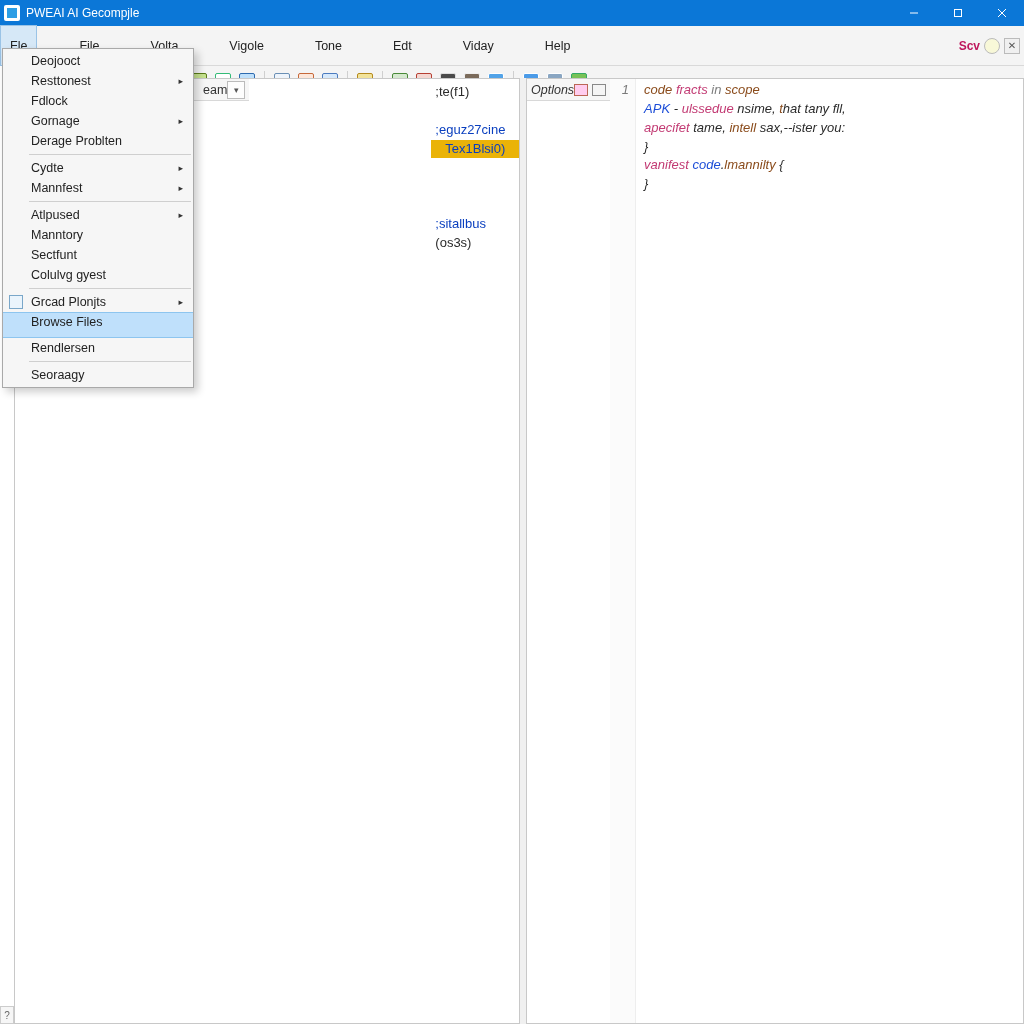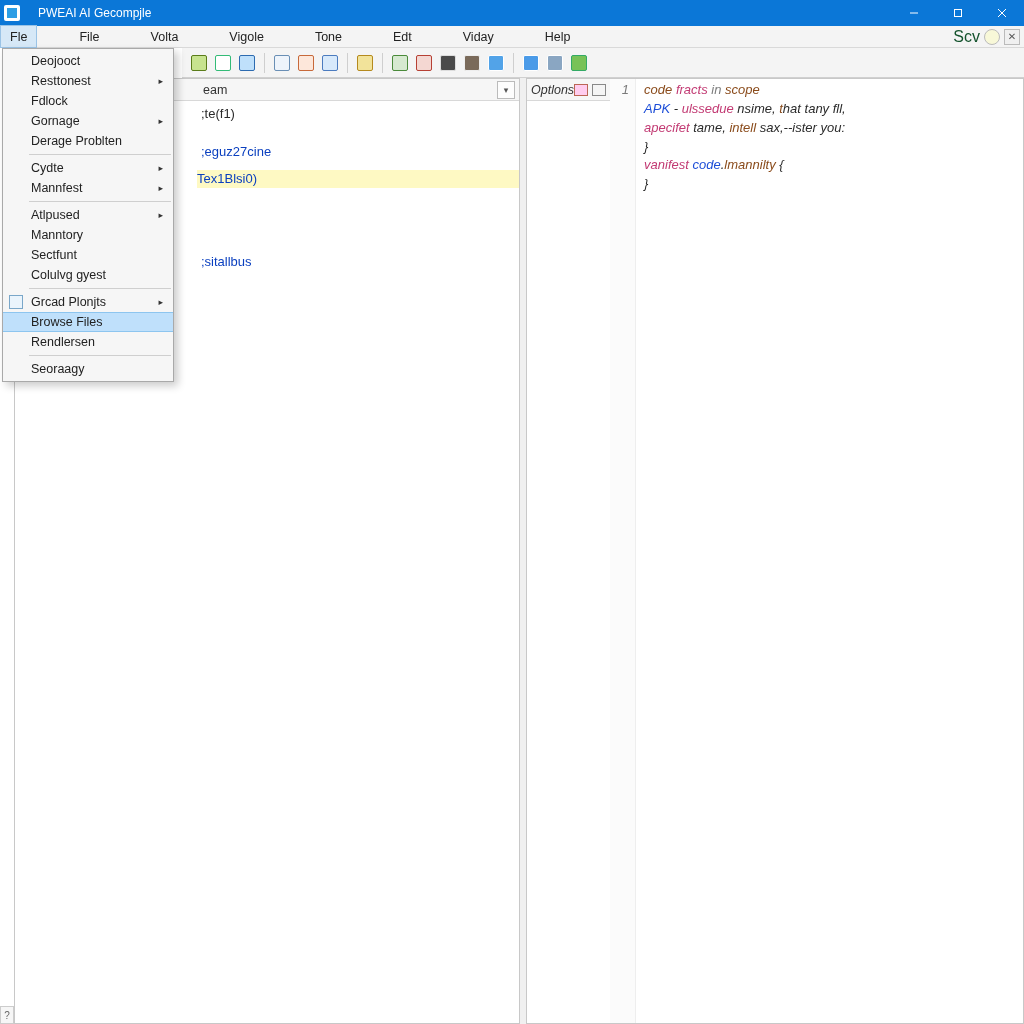--- a/index.html
+++ b/index.html
@@ -3,49 +3,49 @@
 <meta charset="utf-8">
 <style>
 * { margin: 0; padding: 0; box-sizing: border-box; font-family: "Segoe UI", Tahoma, Arial, sans-serif; }
 html, body { width: 1024px; height: 1024px; overflow: hidden; background: #fff; }
 
 
 .titlebar {
   height: 26px; background: #0b77d7; color: #fff; display: flex;
   align-items: center; justify-content: space-between; font-size: 12px;
 }
-.titlebar .left { display: flex; align-items: center; gap: 18px; padding-left: 4px; }
+.titlebar .left { display: flex; align-items: center; gap: 6px; padding-left: 4px; }
 .titlebar .app-icon { width: 16px; height: 16px; background: #fff; border-radius: 2px; position: relative; }
 .titlebar .app-icon::after { content:""; position:absolute; inset:3px; background:#2d9ee5; }
 .titlebar .controls { display: flex; }
 .titlebar .ctl { width: 44px; height: 26px; display:flex; align-items:center; justify-content:center; color:#fff; }
 .ctl svg { width:10px; height:10px; }
 
 
 .menubar {
-  height: 22px; background: #f4f4f4; border-bottom: 1px solid #d9d9d9;
+  height: 40px; background: #f4f4f4; border-bottom: 1px solid #d9d9d9;
   display: flex; align-items: stretch; font-size: 12.5px; color: #222;
   position: relative;
 }
 .menuitem { padding: 0 9px; display:flex; align-items:center; cursor:default;margin-left:33px; }
 .menuitem.active { background: #d6e8f7; border: 1px solid #9ac3e6; margin:-1px 0; }
 .menubar .spacer { flex:1; }
 .menubar .right-tools { display:flex; align-items:center; gap:4px; padding-right:4px; }
-.menubar .right-tools .txt { font-size:16px; color:#14532d; }
+.menubar .right-tools .txt { font-size:12px; color:#be185d;font-weight:bold; }
 .menubar .right-tools .chip { width:16px; height:16px; border:1px solid #bbb; border-radius:8px; background:#f8f8d8; }
 .menubar .right-tools .xbtn { width:16px; height:16px; border:1px solid #bbb; display:flex; align-items:center; justify-content:center; font-size:10px; color:#555; background:#f0f0f0;}
 
 
 .dropdown {
-  position: absolute; top: 48px; left: 2px; width: 172px;
+  position: absolute; top: 48px; left: 2px; width: 192px;
   background: #f6f6f6; border: 1px solid #a9a9a9; box-shadow: 4px 4px 8px rgba(0,0,0,.2);
   font-size: 12.5px; color: #222; z-index: 100; padding: 2px 0;
 }
 .dd-item { position:relative; padding: 3px 28px 3px 28px; white-space: nowrap; display:flex; align-items:center; }
-.dd-item.sel { background: #bfe0fb; border-top:1px solid #8dc5ef; border-bottom:1px solid #8dc5ef; padding-top:2px; padding-bottom:2px; }
+.dd-item.sel { background: #bfe0fb; border-top:1px solid #8dc5ef; border-bottom:1px solid #8dc5ef; padding-top:2px; padding-bottom:8px; }
 .dd-sep { height:1px; background:#cfcfcf; margin:3px 2px 3px 26px; }
 .dd-item .arrow { position:absolute; right:10px; top:50%; transform:translateY(-50%); font-size:9px; color:#333; }
 .dd-item .lefticon { position:absolute; left:6px; top:50%; transform:translateY(-50%); width:14px; height:14px; }
 .lefticon.sq { border:1px solid #7aa7c9; background:#eaf4fc; }
 
 
 .toolbar {
   height: 30px; background: #f4f4f4; border-bottom: 1px solid #d0d0d0;
   display:flex; align-items:center; padding: 0 6px; gap:2px; font-size:12px;
   margin-left: 182px;
@@ -53,27 +53,27 @@
 .tb { width:22px; height:22px; display:flex; align-items:center; justify-content:center; border-radius:2px; }
 .tsep { width:1px; height:20px; background:#cfcfcf; margin:0 4px; }
 
 
 .sw { width:16px; height:16px; border-radius:2px; }
 
 
 .content { position:absolute; top:78px; left:0; right:0; bottom:0; display:flex; }
 .left-gutter { width:14px; background:#fff; border-right:none; }
 
-.nav-panel { width:506px; border:1px solid #c8c8c8; display:flex; flex-direction:column; font-size:12.5px; }
+.nav-panel { width:506px; border:1px solid #c8c8c8; display:flex; flex-direction:row; font-size:12.5px; }
 .nav-head { height:22px; background:#f6f6f6; border-bottom:1px solid #d8d8d8; display:flex; align-items:center; }
 .nav-head .title { flex:1; padding-left:188px; color:#333; }
 .nav-head .dd { width:18px; height:18px; border:1px solid #bbb; margin-right:4px; background:#fdfdfd; display:flex; align-items:center; justify-content:center; font-size:9px; color:#555; }
 .nav-body { flex:1; background:#fff; padding:4px 4px 4px 186px; font-family: Consolas, "Courier New", monospace; font-size:13px; color:#2a2a2a; line-height:1.45; }
 .nav-body .bl { color:#0a3fbf; }
-.nav-body .row.hi { background:#fef9c3; margin:8px -4px; padding:0 0; }
+.nav-body .row.hi { background:#eab308; margin:0 -4px; padding:0 14px; }
 
 .splitter { width:6px; background:#f0f0f0; }
 
 .code-panel { flex:1; border:1px solid #c8c8c8; display:flex; font-size:12.5px;font-style:italic; }
 .code-head { height:22px; background:#f6f6f6; border-bottom:1px solid #d8d8d8; display:flex; align-items:center; justify-content:space-between; padding:0 4px; color:#333; }
 .code-head .tools { display:flex; gap:4px; }
 .code-head .mini { width:14px; height:12px; border:1px solid #b65; background:#fce; }
 .code-head .mini2 { width:14px; height:12px; border:1px solid #888; background:#f4f4f4; }
 .code-body { flex:1; background:#fff; display:flex; font-family: Consolas, "Courier New", monospace; font-size:13px; line-height:1.45; }
 .lineno { width:26px; text-align:right; padding:2px 6px 0 0; color:#7a7a7a; border-right:1px solid #eee; background:#fbfbfb; }
@@ -252,20 +252,21 @@
     </div>
     <div class="nav-body" id="nav-body">
         <div class="row"><span>;te(f1)</span></div>
         <div class="row"><span>&nbsp;</span></div>
         <div class="row"><span class="bl">;eguz27cine</span></div>
         <div class="row hi"><span class="bl">Tex1Blsi0)</span></div>
         <div class="row"><span>&nbsp;</span></div>
         <div class="row"><span>&nbsp;</span></div>
         <div class="row"><span>&nbsp;</span></div>
         <div class="row"><span class="bl">;sitallbus</span></div>
+        <div class="row"><span>(os3s)</span></div>
       </div>
   </div>
 
   <div class="splitter"></div>
 
   <div class="code-panel">
     <div class="code-head">
       <span>Optlons</span>
       <div class="tools">
         <div class="mini"></div>

